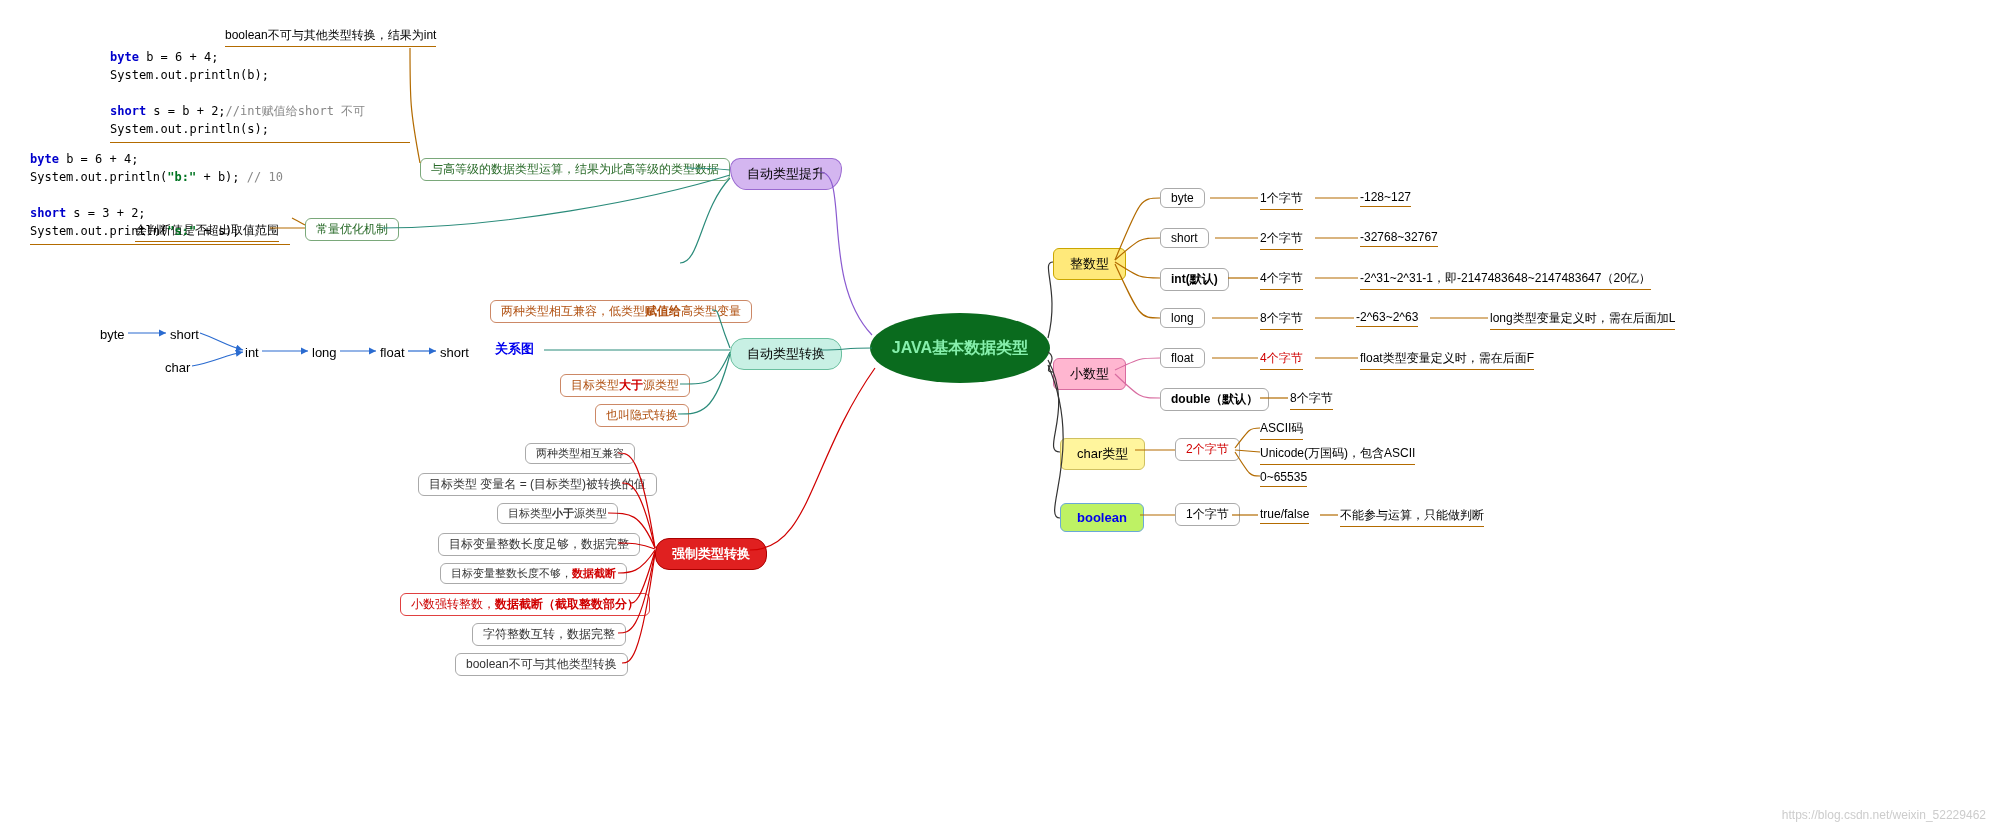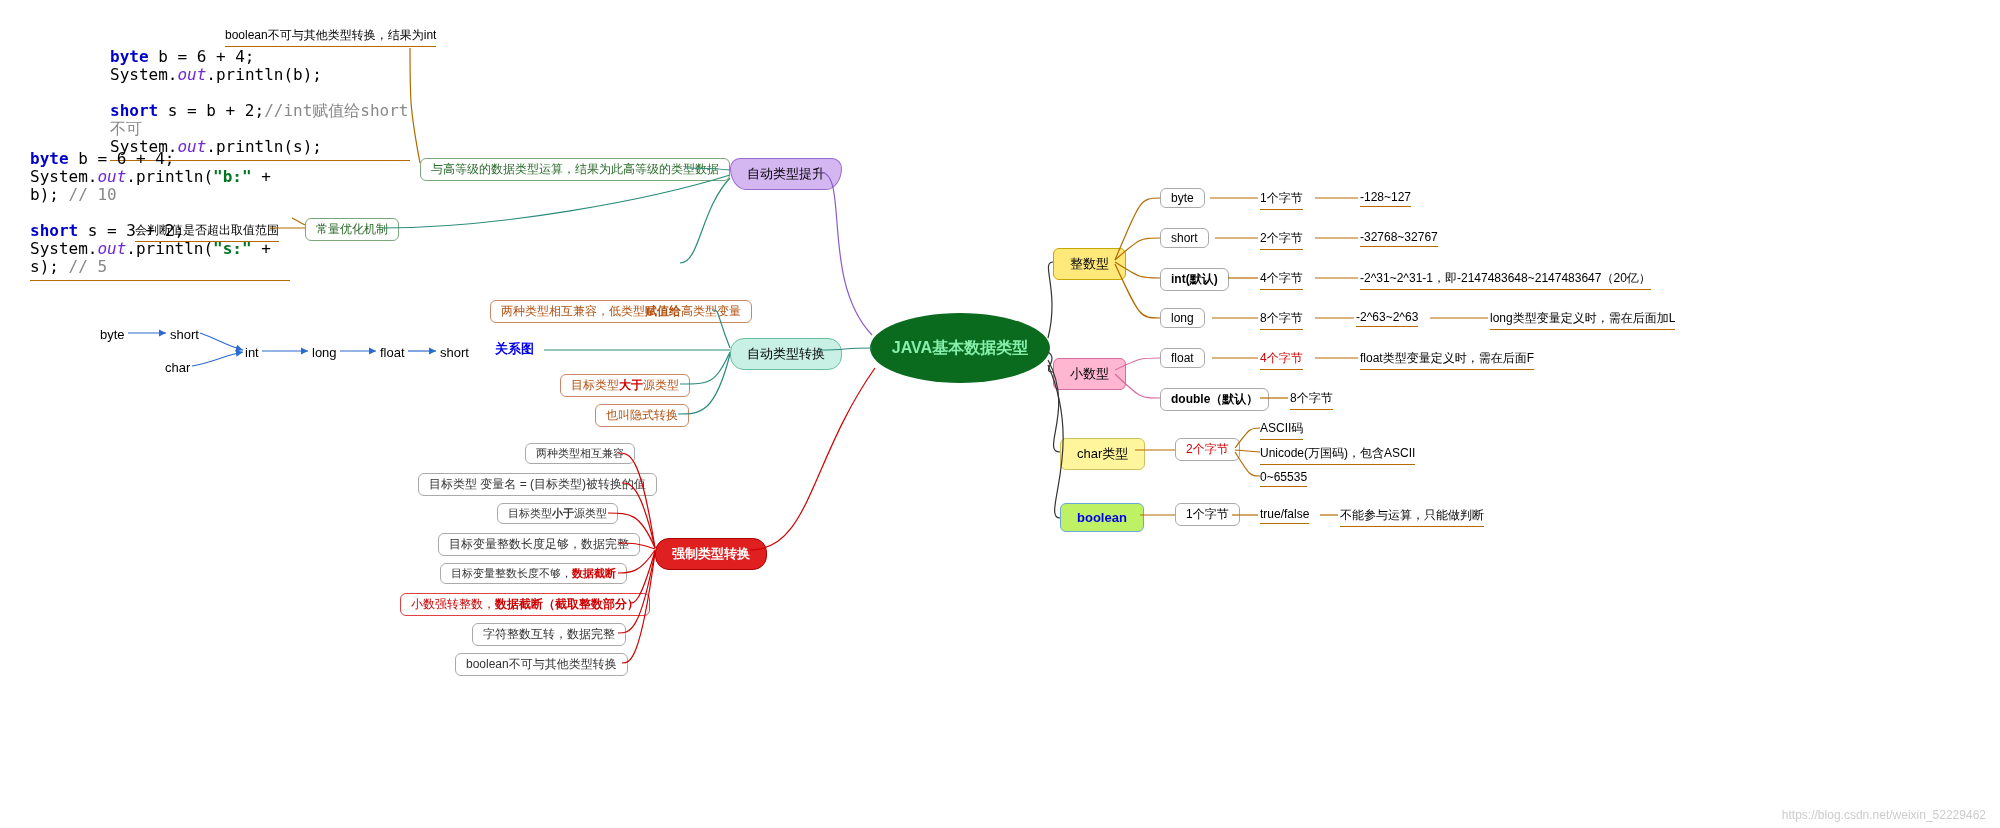--- a/index.html
+++ b/index.html
@@ -14,23 +14,23 @@
   .cat.blue{background:#bef264;border:1px solid #6aa8d8;}
   .cat.purple{background:#d4b6f0;border:1px solid #9a6ad0;border-radius:10px 10px 16px 16px/10px 10px 22px 22px;}
   .cat.mint{background:#c8f0e4;border:1px solid #6abf9f;}
   .cat.red{background:#e02020;color:#fff;border:1px solid #a00;font-weight:bold;}
   .sub{border:1px solid #aaa;border-radius:6px;background:#fff;padding:2px 10px;}
   .outl{border:1px solid #c86;color:#b05010;border-radius:6px;padding:2px 10px;background:#fff;}
   .outl.red{border:1px solid #e04040;color:#c00;}
   .outl.grey{border:1px solid #aaa;color:#333;}
   .outl.green{border:1px solid #7aa87a;color:#2a6b2a;}
   .uline{position:absolute;font-size:12px;border-bottom:1px solid #b36b00;padding-bottom:2px;}
-  .code{position:absolute;font-family:Consolas,monospace;font-size:16px;line-height:18px;border-bottom:1px solid #b36b00;padding-bottom:4px;}
+  .code{position:absolute;font-family:Consolas,monospace;font-size:12px;line-height:18px;border-bottom:1px solid #b36b00;padding-bottom:4px;}
   .kw{color:#0000cc;font-weight:bold;}
-  .fld{color:#6d28d9;font-style:italic;margin-top:18px;}
+  .fld{color:#000000;margin-top:18px;}
   .cmt{color:#888;}
   .str{color:#007522;font-weight:bold;}
   .bold{font-weight:bold;}
   .red{color:#d00000;}
   .blue{color:#0000ee;font-weight:bold;}
   .watermark{position:absolute;right:14px;bottom:6px;color:#ccc;font-size:12px;}
   svg{position:absolute;left:0;top:0;pointer-events:none;}
   .svgline{stroke:#333;stroke-width:1.2;fill:none;}
   .svgline.red{stroke:#d00000;}
   .svgline.blue{stroke:#2a6bd0;}

